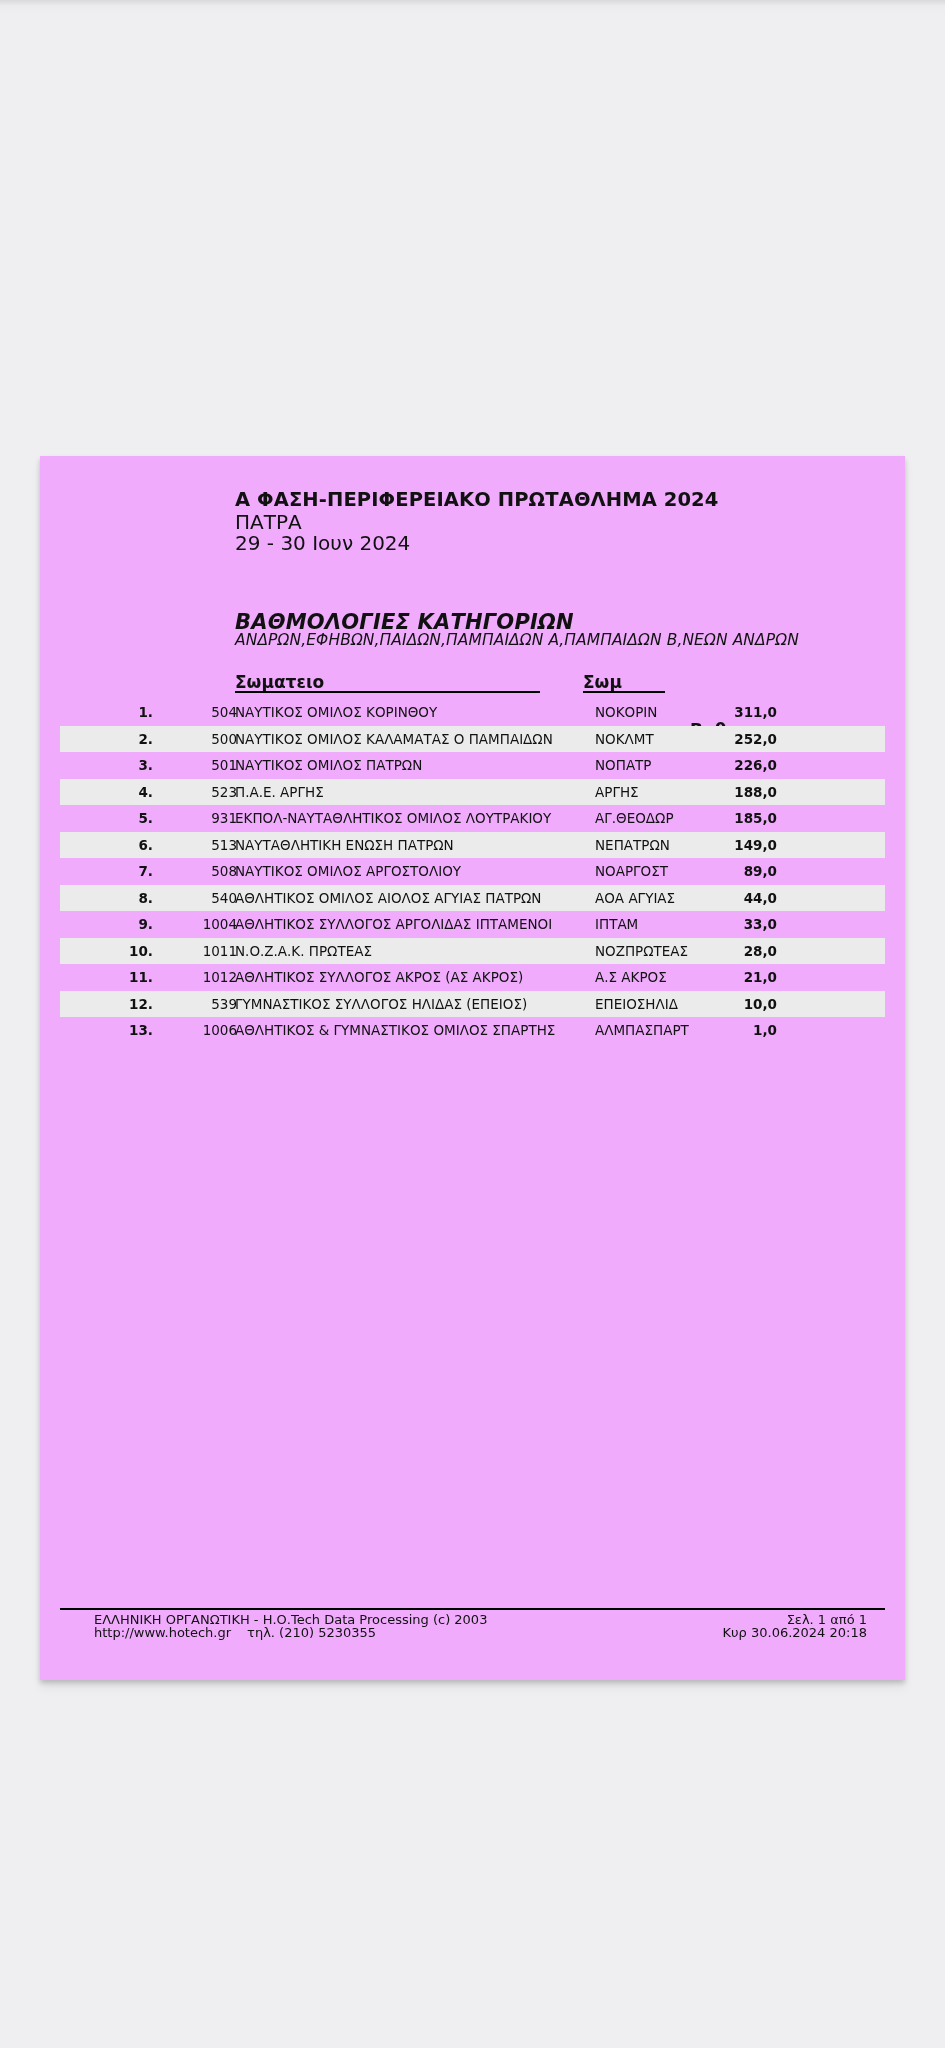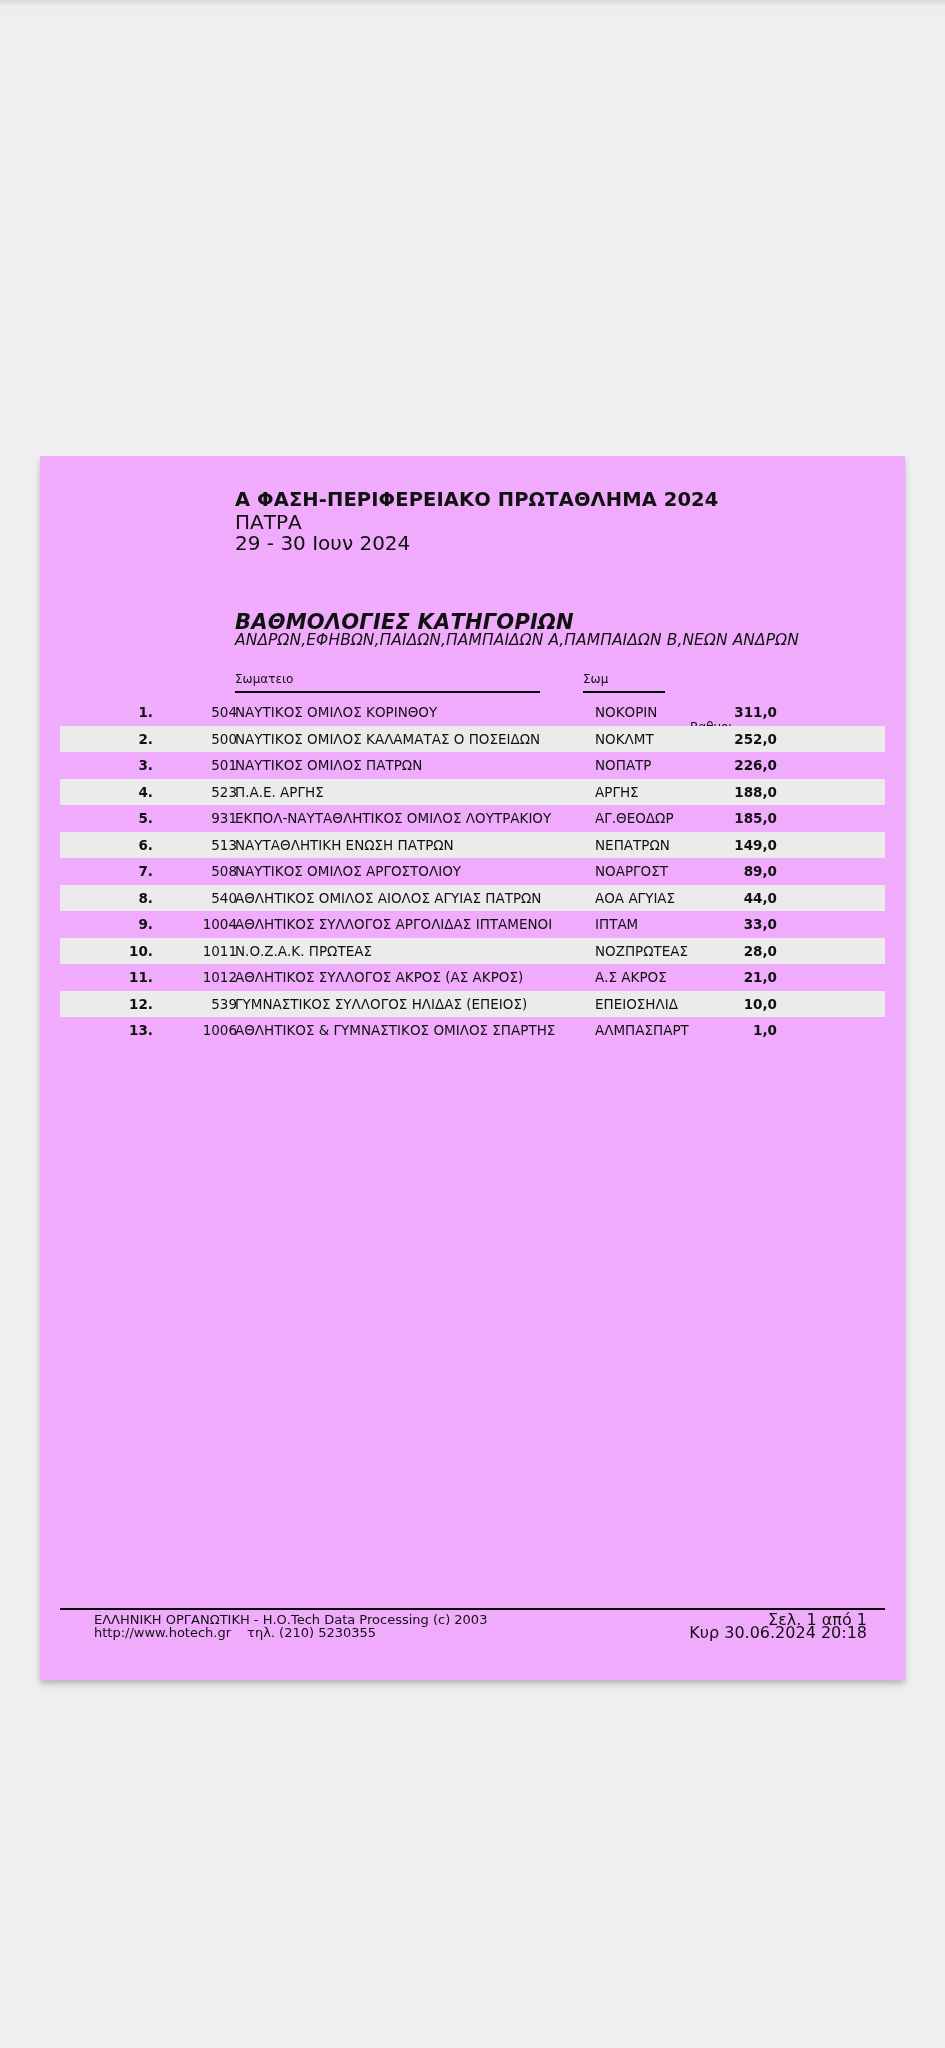--- a/index.html
+++ b/index.html
@@ -19,37 +19,37 @@
   .title { font-weight: bold; font-size: 19.5px; letter-spacing: 0.1px; line-height: 24px; }
   .subtitle { font-weight: normal; font-size: 20px; line-height: 21px; }
   .section-title {
     position: absolute; left: 195px; top: 142px;
     font-weight: bold; font-style: italic; font-size: 21px; letter-spacing: 0.2px; margin-top: 12px;
   }
   .section-sub {
     position: absolute; left: 195px; top: 175px;
     font-style: italic; font-size: 15.5px; letter-spacing: 0.1px;
   }
-  .col-head { position: absolute; top: 216px; font-weight: normal; font-size: 12px; }
+  .col-head { position: absolute; top: 216px; font-weight: bold; font-size: 17px; }
   .col-head .line { position: absolute; left: 0; right: 0; top: 19px; height: 2px; background: #000; }
   .h-club { left: 195px; width: 305px; }
   .h-abbr { left: 543px; width: 82px; }
   .h-pts { left: 650px; width: 74px; text-align: left; margin-top: 48px; }
   .rows { position: absolute; left: 20px; top: 243px; width: 825px; }
   .row { position: relative; height: 26.5px; font-size: 13.5px; }
   .row.shade { background: #ebebeb; }
   .row span { position: absolute; top: 5px; white-space: nowrap; }
   .rank { left: 0; width: 93px; text-align: right; font-weight: bold; }
   .code { left: 100px; width: 77px; text-align: right; }
   .club { left: 175px; width: 340px; overflow: hidden; height: 19px; }
   .abbr { left: 523px; margin-left: 12px; }
   .pts { left: 643px; width: 74px; text-align: right; font-weight: bold; }
   .footer-line { position: absolute; left: 20px; width: 825px; top: 1152px; height: 2px; background: #000; }
   .footer-left { position: absolute; left: 54px; top: 1157px; font-size: 13px; line-height: 13px; }
-  .footer-right { position: absolute; right: 38px; top: 1157px; font-size: 16px; line-height: 13px; text-align: right; margin-left: 8px; }
+  .footer-right { position: absolute; right: 38px; top: 1157px; font-size: 13px; line-height: 13px; text-align: right; margin-left: 8px; }
   .gap { display: inline-block; width: 16px; }
 </style>
 </head>
 <body>
 
 <div class="page">
   <div class="title-block">
     <div class="title">Α ΦΑΣΗ-ΠΕΡΙΦΕΡΕΙΑΚΟ ΠΡΩΤΑΘΛΗΜΑ 2024</div>
     <div class="subtitle">ΠΑΤΡΑ</div>
     <div class="subtitle">29 - 30 Ιουν 2024</div>
@@ -75,21 +75,21 @@
       <div class="row">
         <span class="rank">1.</span>
         <span class="code">504</span>
         <span class="club">ΝΑΥΤΙΚΟΣ ΟΜΙΛΟΣ ΚΟΡΙΝΘΟΥ</span>
         <span class="abbr">ΝΟΚΟΡΙΝ</span>
         <span class="pts">311,0</span>
       </div>
       <div class="row shade">
         <span class="rank">2.</span>
         <span class="code">500</span>
-        <span class="club">ΝΑΥΤΙΚΟΣ ΟΜΙΛΟΣ ΚΑΛΑΜΑΤΑΣ Ο ΠΟΣΕΙΔΩΝ</span>
+        <span class="club">ΝΑΥΤΙΚΟΣ ΟΜΙΛΟΣ ΚΑΛΑΜΑΤΑΣ Ο ΠΑΜΠΑΙΔΩΝ</span>
         <span class="abbr">ΝΟΚΛΜΤ</span>
         <span class="pts">252,0</span>
       </div>
       <div class="row">
         <span class="rank">3.</span>
         <span class="code">501</span>
         <span class="club">ΝΑΥΤΙΚΟΣ ΟΜΙΛΟΣ ΠΑΤΡΩΝ</span>
         <span class="abbr">ΝΟΠΑΤΡ</span>
         <span class="pts">226,0</span>
       </div>

